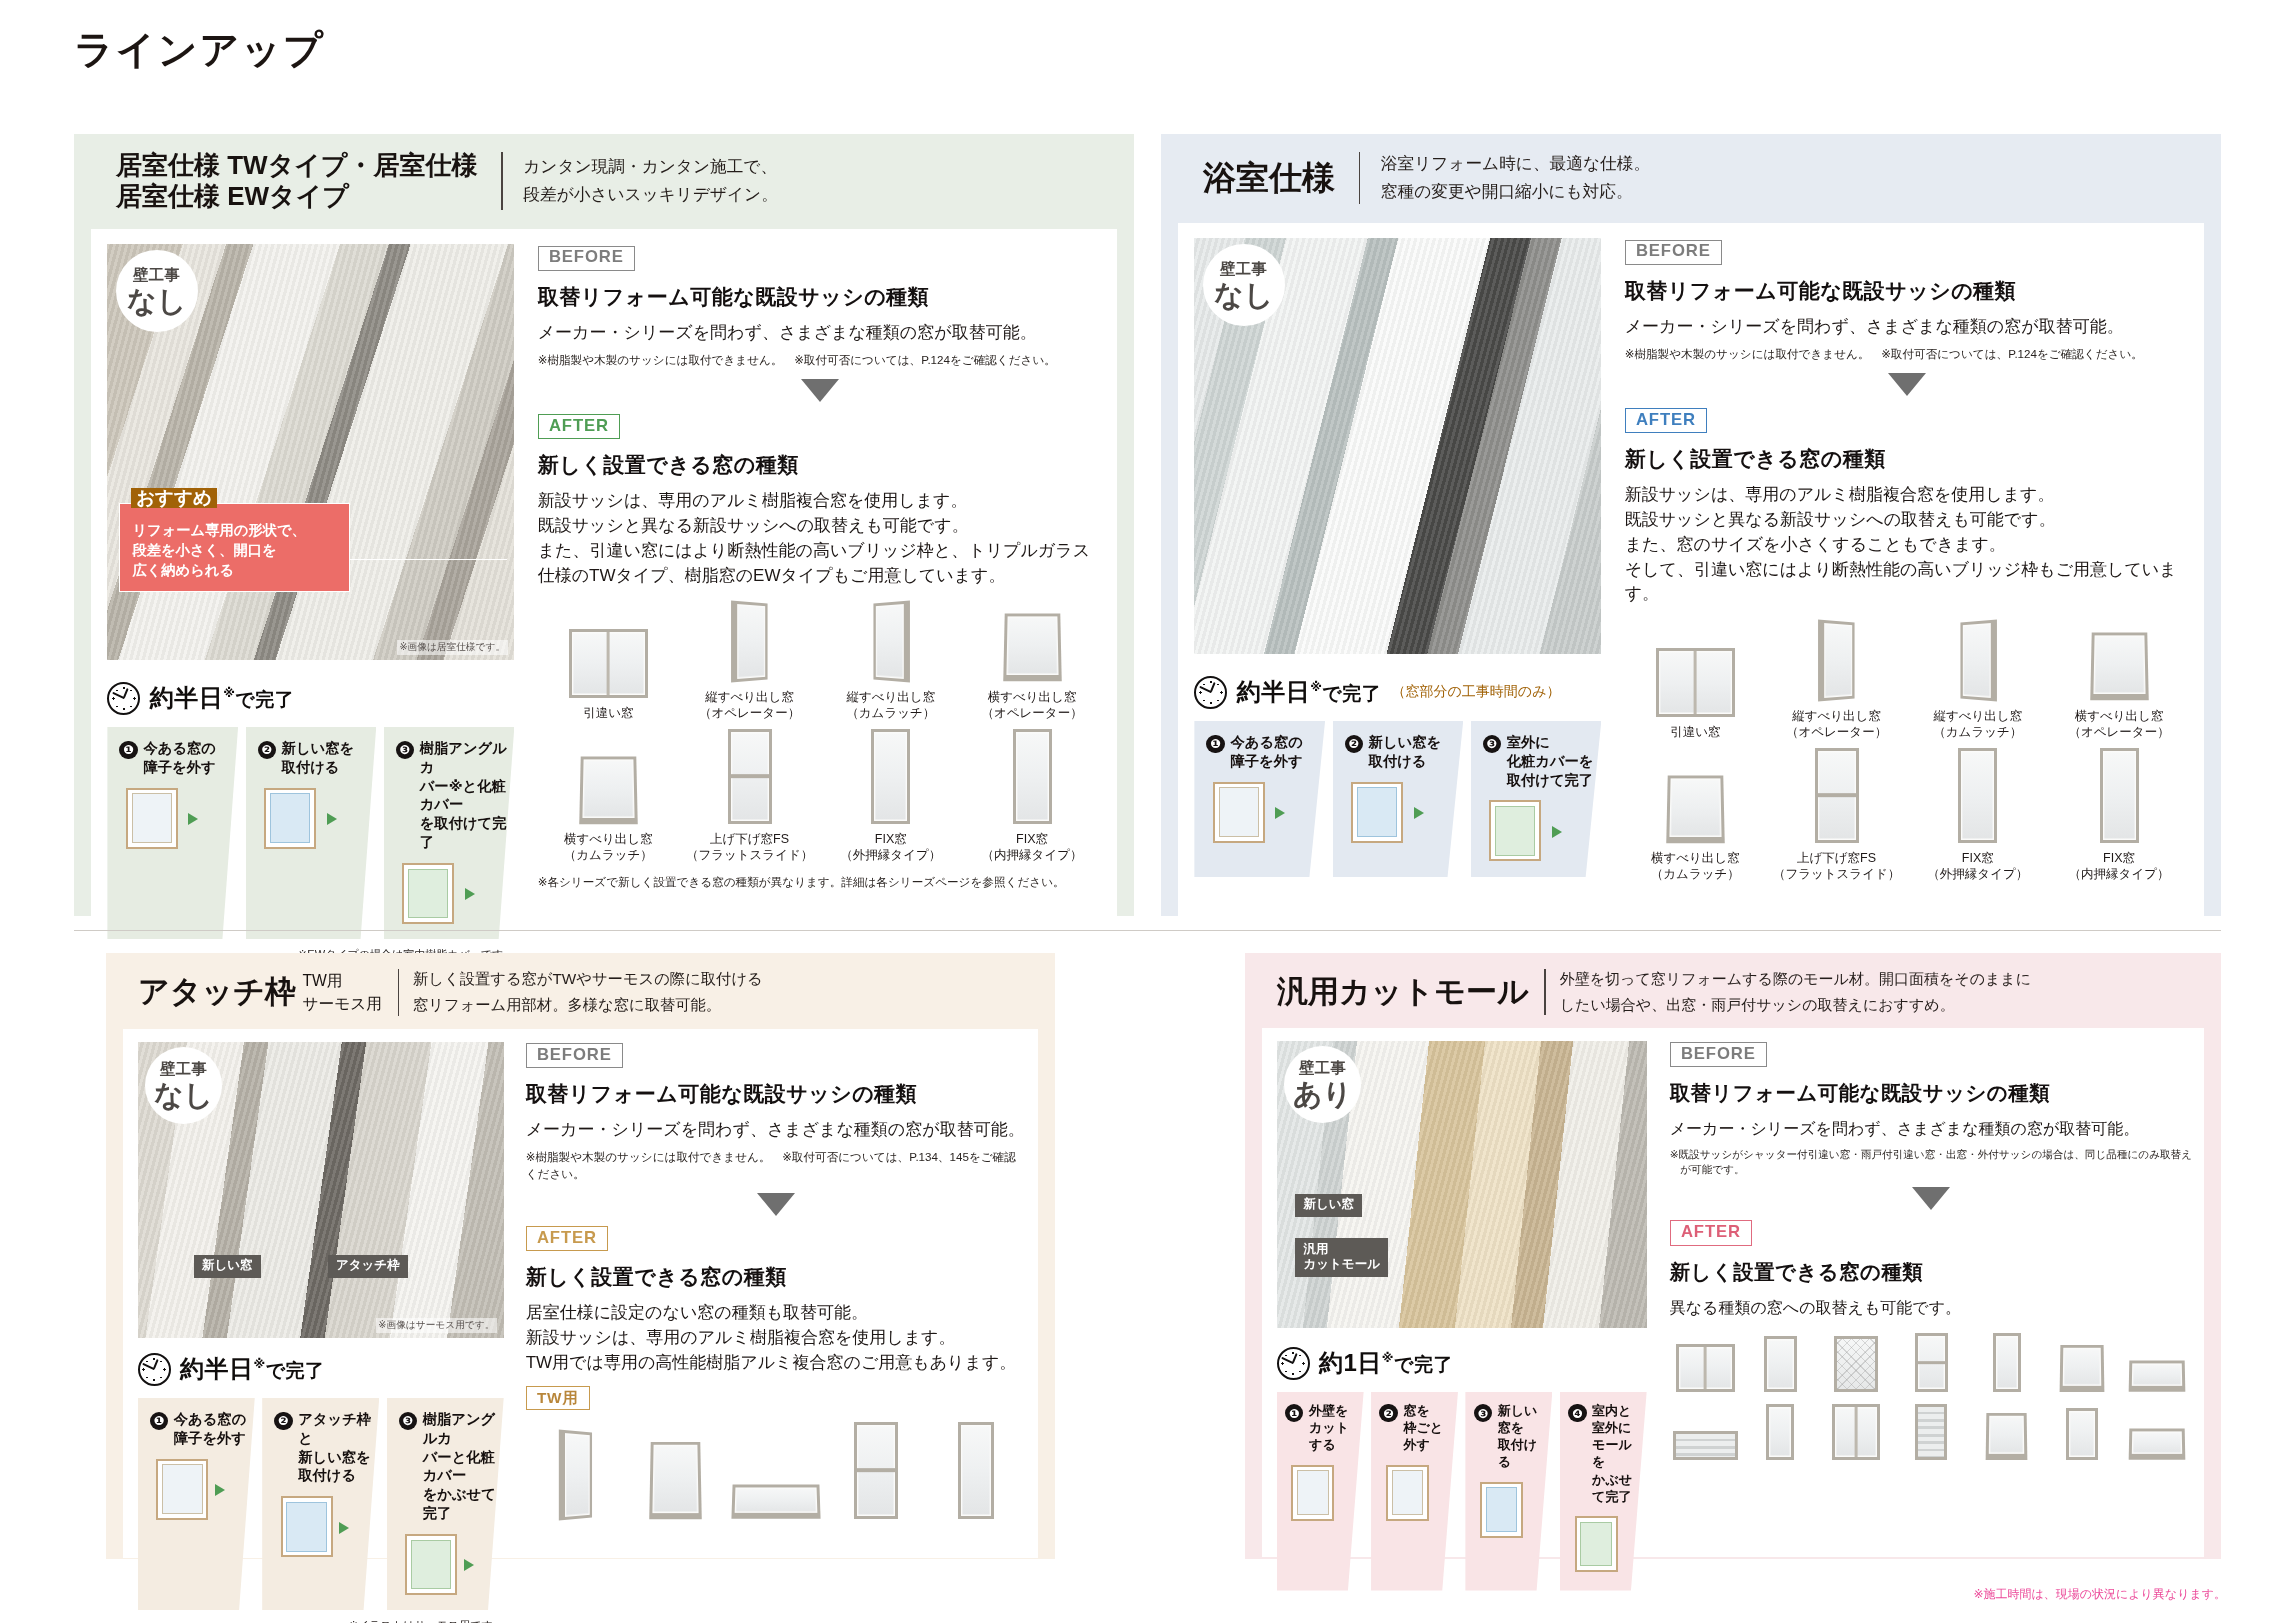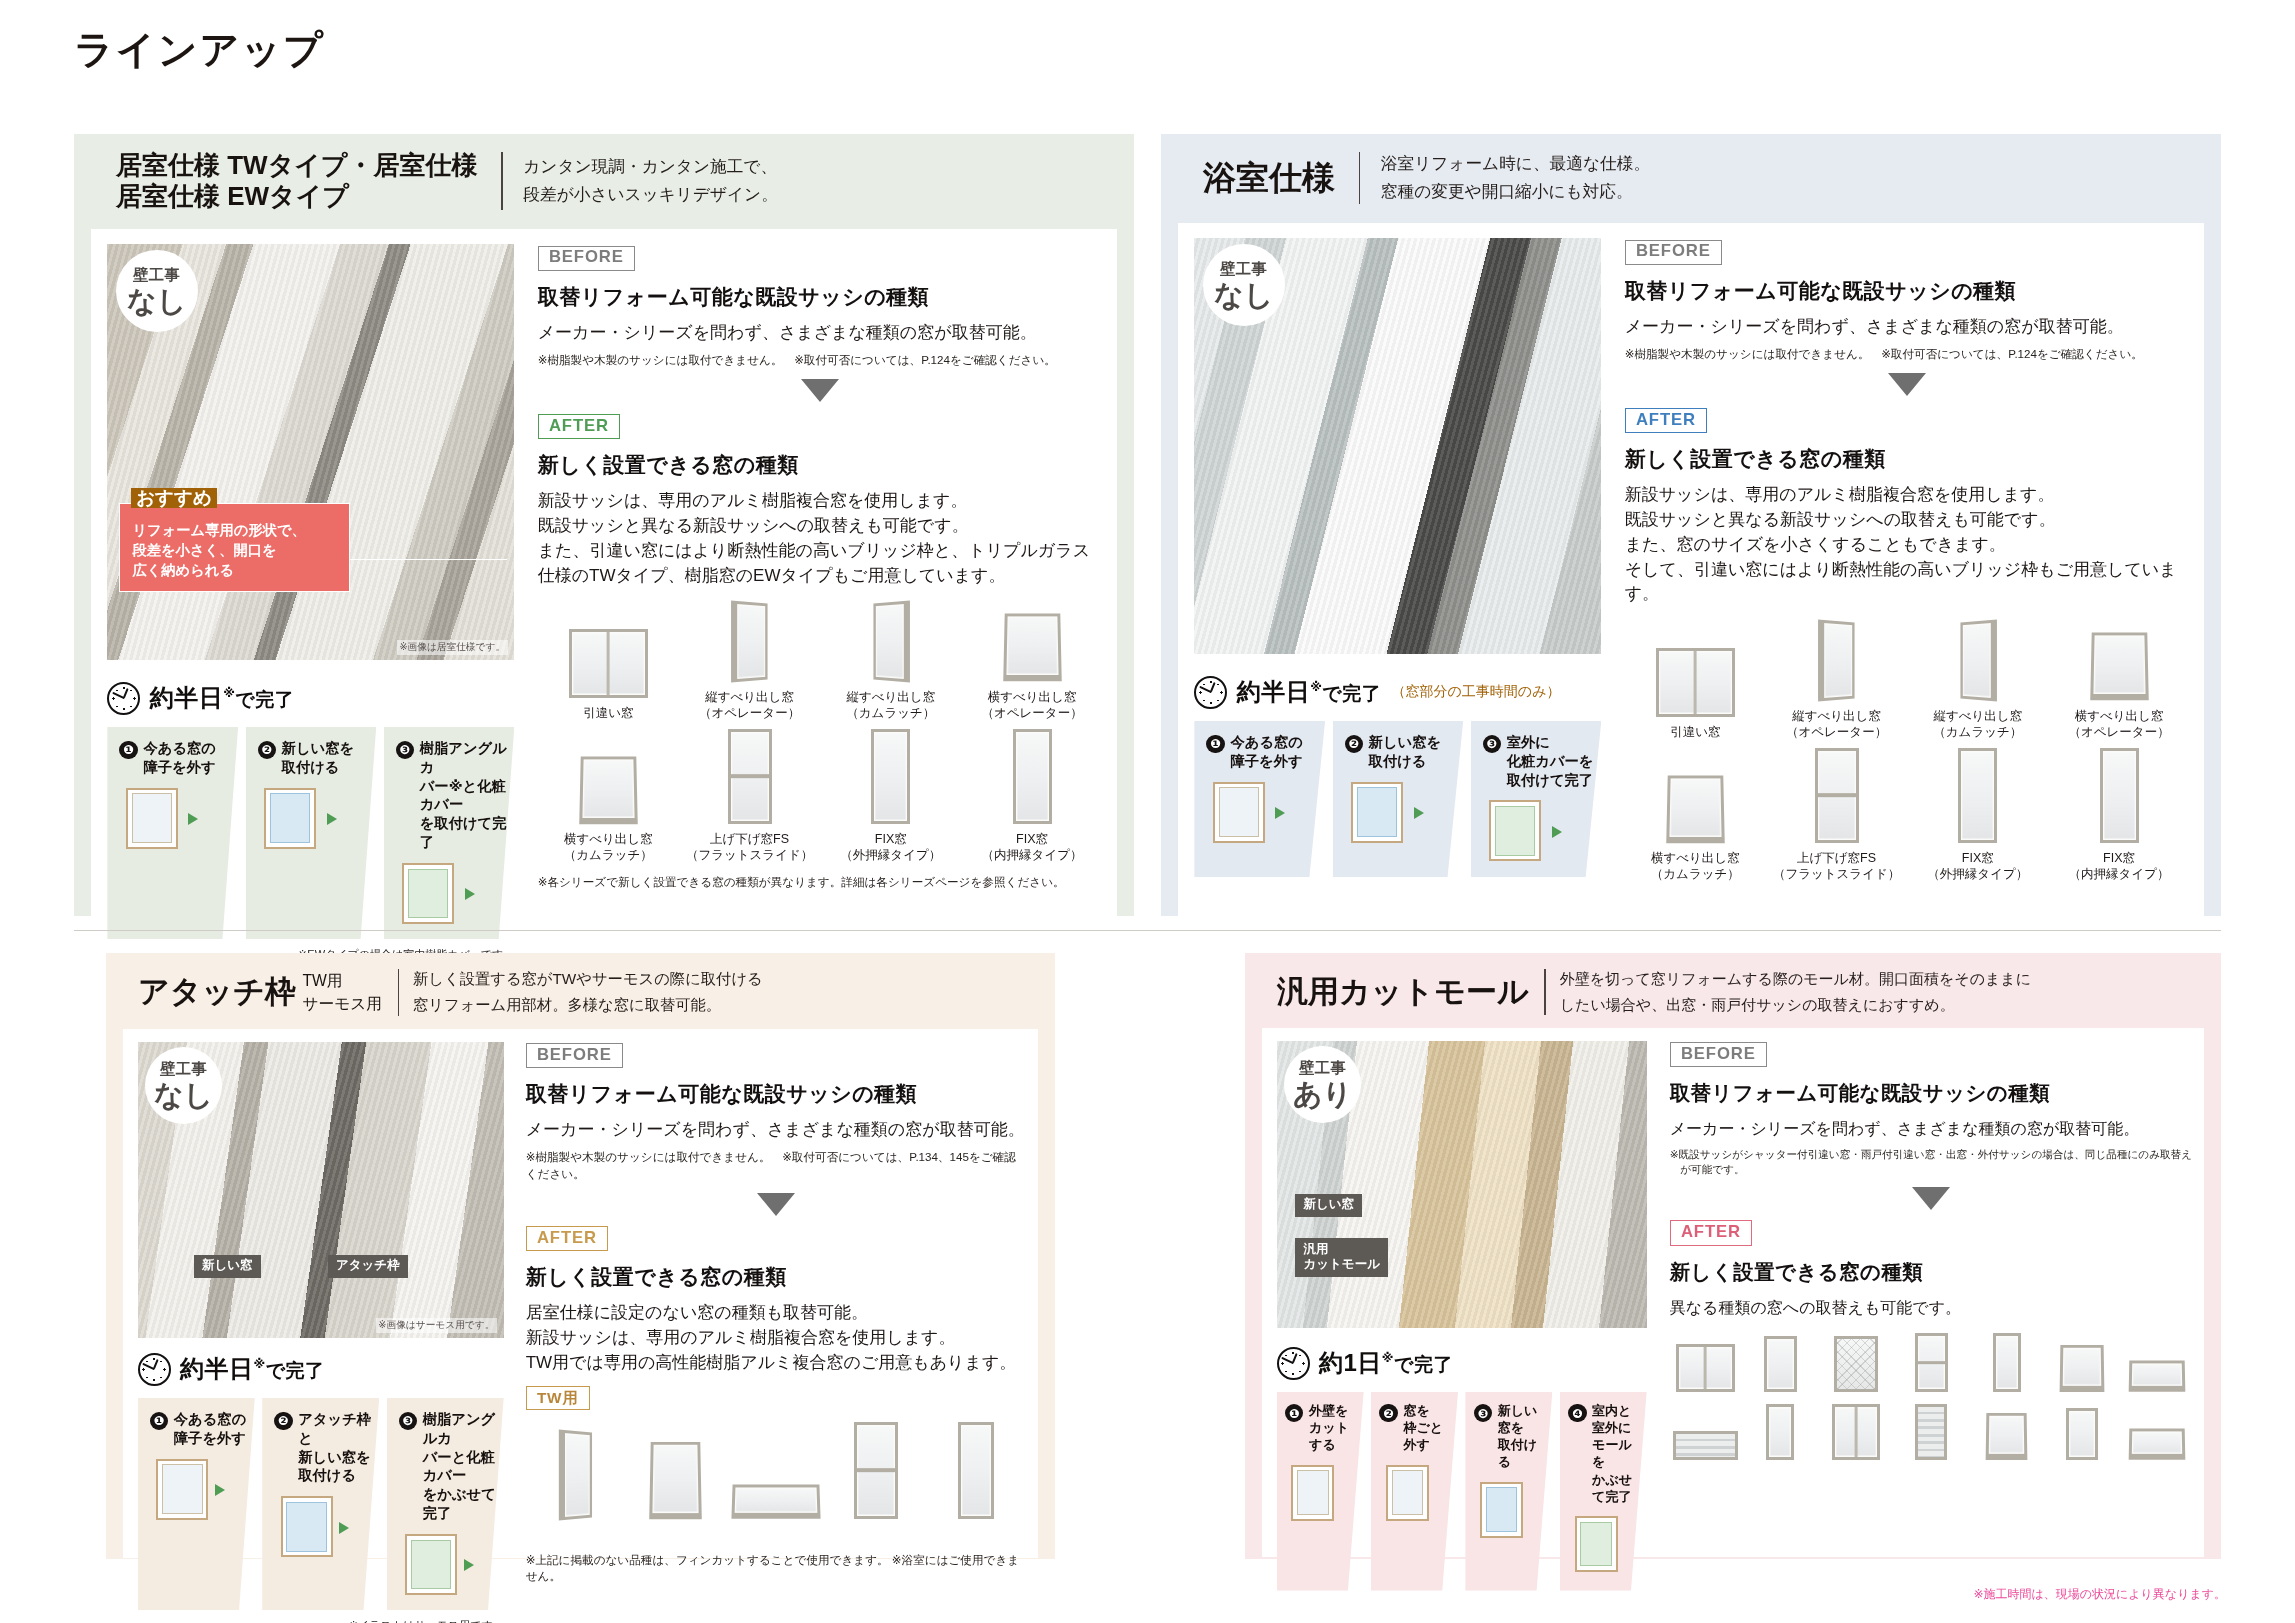--- a/index.html
+++ b/index.html
@@ -638,22 +638,20 @@
             </div>
             <div class="wincell">
               <div class="w w-fs" style="width:44px;height:97px;"></div>
               <div class="wlabel"></div>
             </div>
             <div class="wincell">
               <div class="w w-fix" style="width:36px;height:97px;"></div>
               <div class="wlabel"></div>
             </div>
           </div>
-          <div class="foot-note" style="margin-top:26px;">※上記に掲載のない品種は、フィンカットすることで使用できます。
-※浴室にはご使用できません。</div>
         </div>
       </div>
     </div>
   </div>
 
   <div class="panel" style="left:1245px; top:953px; width:976px; height:606px; background:#f8e8ea;">
     <div class="panel-inner">
       <div class="panel-head" style="padding:13px 0 10.2px 32px;">
         <div class="h-main" style="font-size:31px;">汎用カットモール</div>
         <div class="head-rule" style="margin:2.8px 14px 2.8px 15.7px;"></div>

